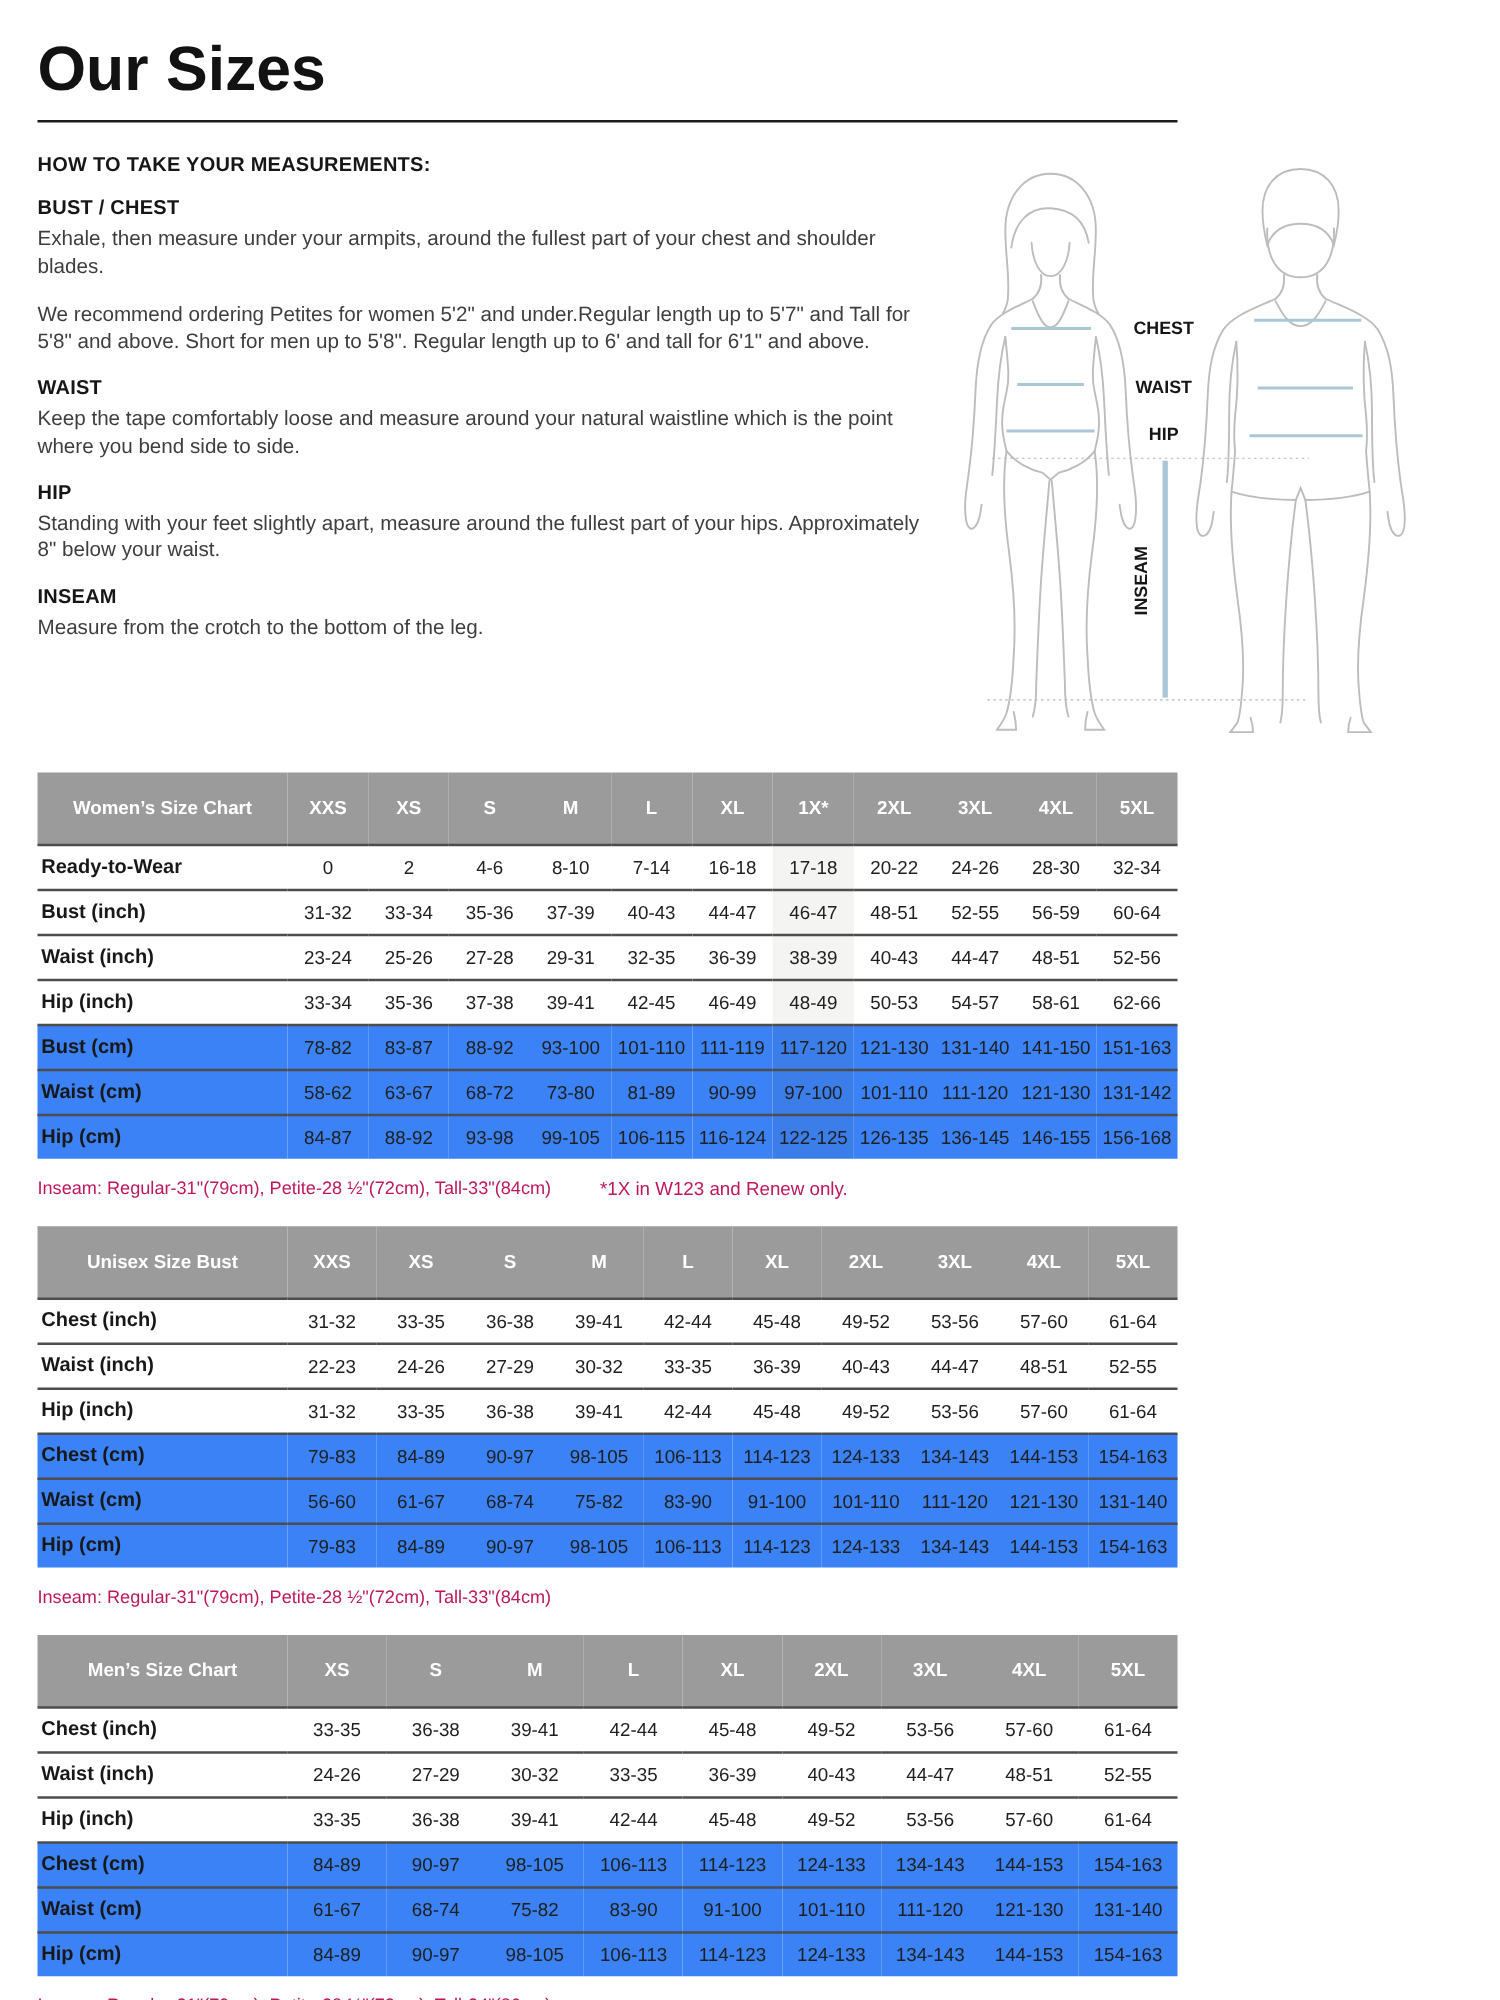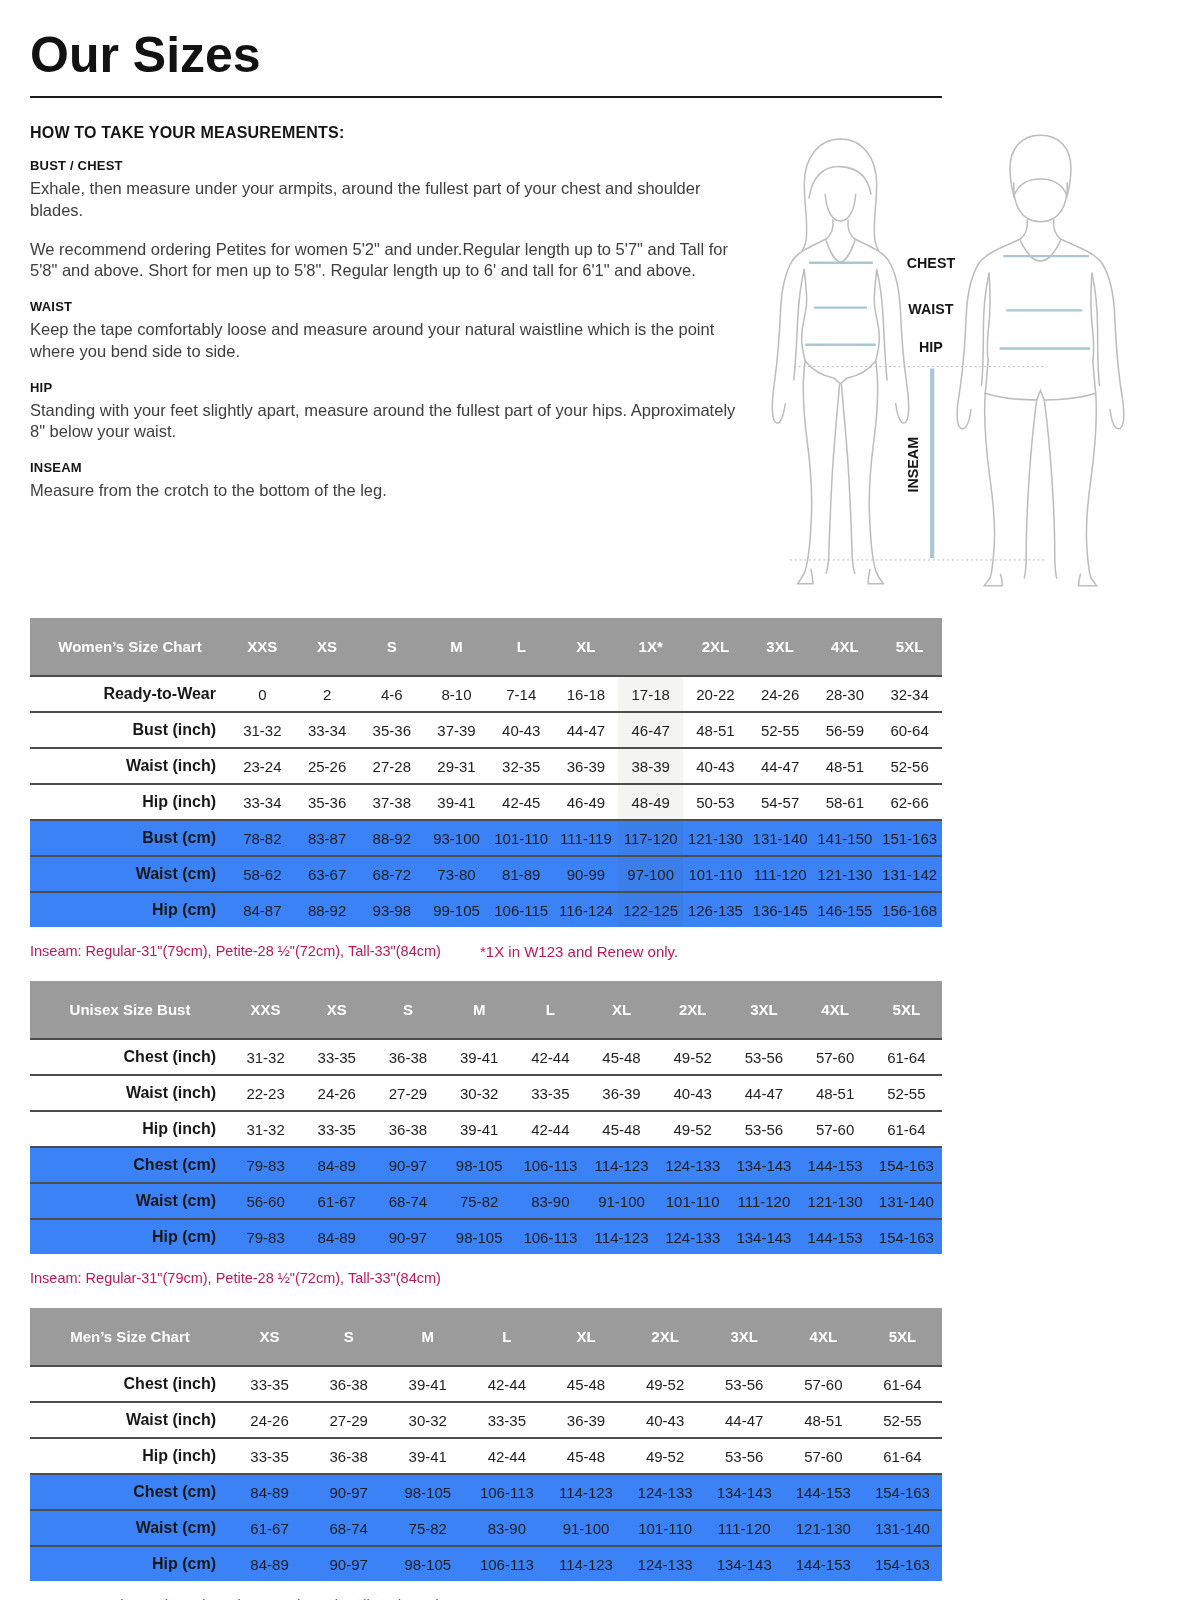--- a/index.html
+++ b/index.html
@@ -6,36 +6,36 @@
   html,body { margin:0; padding:0; background:#ffffff; }
   body { font-family:"Liberation Sans", sans-serif; color:#1c1c1c; }
   .page { width:972px; min-height:1600px; padding:26px 30px 20px; position:relative; }
 
   h1.page-title { font-size:50px; font-weight:800; margin:0 0 12px 0; color:#121212; letter-spacing:0; }
   .title-rule { border:none; border-top:2px solid #1c1c1c; margin:0 0 26px 0; }
 
   .top-section { display:flex; margin-bottom:24px; }
   .guide-text { flex:0 0 720px; }
   h2.how-to { font-size:16px; font-weight:800; margin:0 0 16px 0; color:#161616; letter-spacing:.2px; }
-  .m-section h3 { font-size:13px; font-weight:800; margin:0 0 5px 0; color:#161616; letter-spacing:.2px; }
+  .m-section h3 { font-size:16px; font-weight:800; margin:0 0 5px 0; color:#161616; letter-spacing:.2px; }
   .m-section p { font-size:16.5px; line-height:1.32; margin:0 0 17px 0; color:#3e3e3e; }
 
   .diagram-wrap { flex:1; display:flex; justify-content:flex-end; align-items:flex-start; }
 
   .table-block { margin-top:20px; }
   table.size-table { width:100%; border-collapse:collapse; table-layout:fixed; }
   table.size-table thead th {
     background:#9b9b9b; color:#ffffff; font-weight:700; font-size:15px;
     padding:20px 3px; text-align:center;
   }
   table.size-table thead th.tbl-title { font-size:15px; }
   table.size-table tbody tr { border-top:2px solid #4d4d4d; }
   table.size-table tbody td { text-align:center; font-size:15px; padding:8px 3px; color:#1f1f1f; }
   table.size-table tbody tr.shaded { background:#3b82f6; }
-  table.size-table td.row-label { text-align:right; font-weight:800; font-size:16px; padding-right:14px; color:#181818; }
+  table.size-table td.row-label { text-align:left; font-weight:800; font-size:16px; padding-right:14px; color:#181818; }
   table.size-table td.hl { background:rgba(60,60,55,0.06); }
 
   .table-note { position:relative; margin:16px 0 6px 0; font-size:14.5px; color:#be185d; text-align:left; min-height:18px; }
   .table-note .note-left { position:absolute; left:450px; top:0; font-size:15px; }
   .table-note b { font-weight:400; }
 
   svg text { font-family:"Liberation Sans", sans-serif; }
 </style>
 </head>
 <body>

